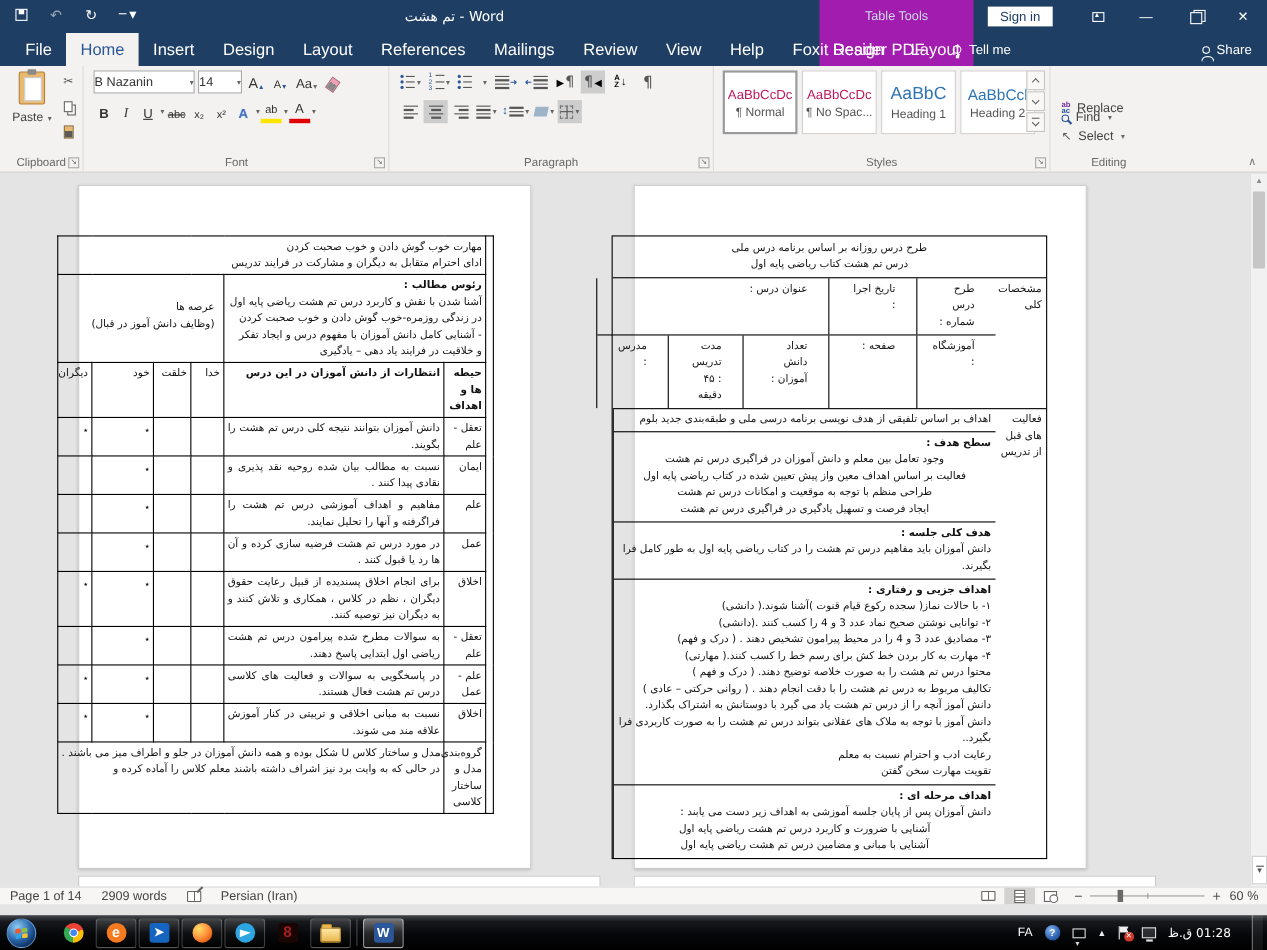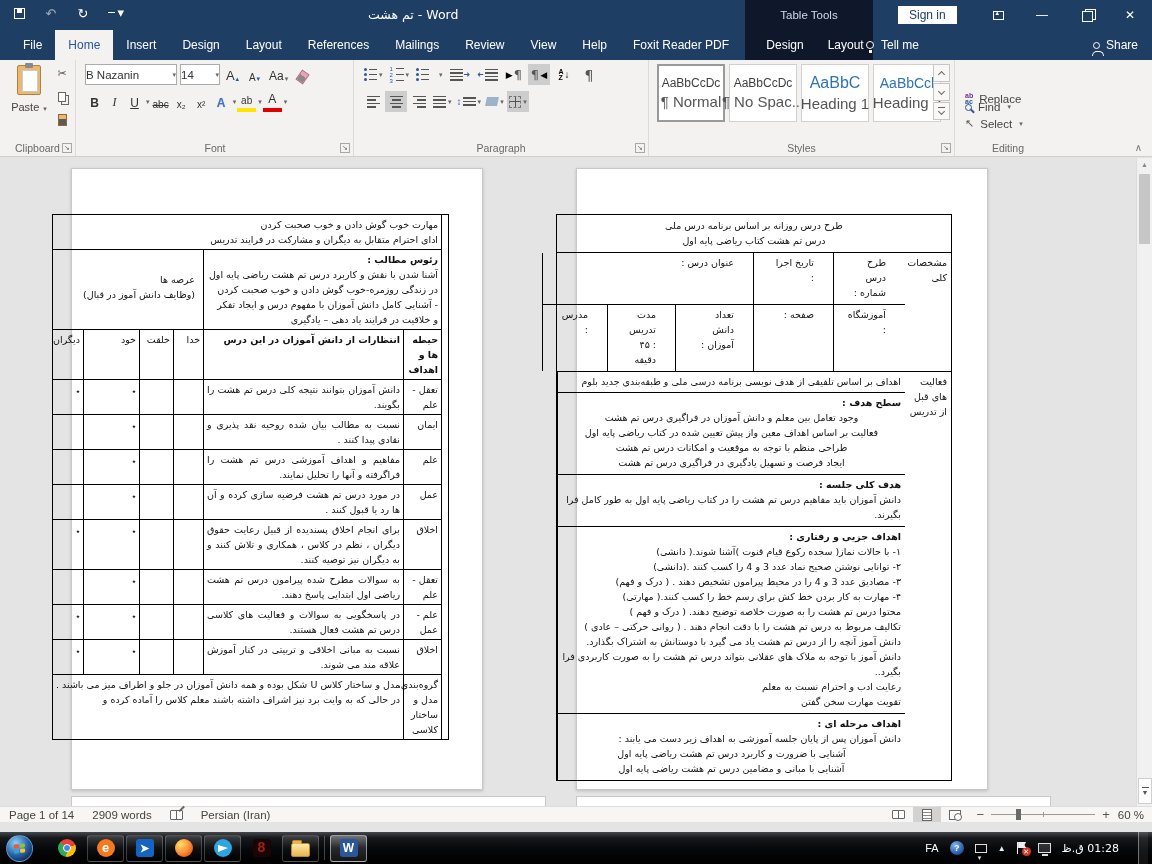--- a/index.html
+++ b/index.html
@@ -9,34 +9,34 @@
   
   .titlebar { position:absolute; top:0; left:0; width:1152px; height:60px; background:#1f3e63; }
   .qat { position:absolute; top:4px; left:10px; display:flex; align-items:center; gap:14px; color:#fff; }
   .qat .q { width:18px; height:18px; display:flex; align-items:center; justify-content:center; font-size:13px; color:#fff; }
   .icon-save { width:11px; height:11px; border:1px solid #fff; position:relative; }
   .icon-save::after { content:""; position:absolute; top:0; left:2px; width:5px; height:4px; background:#fff; }
   .dim { opacity:.55; }
   .chev-bar { font-size:9px; line-height:6px; text-align:center; }
   .chev-bar::before { content:""; display:block; width:7px; border-top:1px solid #fff; margin:0 auto 1px; }
   .doc-title { position:absolute; top:7px; left:368px; color:#fff; font-size:12.5px; white-space:nowrap; font-family:"DejaVu Sans", sans-serif; }
-  .tt-group { position:absolute; top:0; left:745px; width:128px; height:60px; background:#0f172a; }
+  .tt-group { position:absolute; top:0; left:745px; width:140px; height:60px; background:#a21caf; }
   .tt-label { height:30px; line-height:30px; text-align:center; color:#cfdbea; font-size:11.5px; }
   .signin-btn { position:absolute; top:6px; left:898px; background:#fff; color:#1f3e63; font-size:12px; padding:2px 11px; cursor:default; }
   .win-controls { position:absolute; top:0; right:0; display:flex; }
   .win-btn { width:44px; height:30px; display:flex; align-items:center; justify-content:center; color:#fff; font-size:12px; }
   .icon-ribopt { width:11px; height:9px; border:1px solid #fff; position:relative; }
   .icon-ribopt::after { content:"▴"; position:absolute; top:-3px; left:2px; font-size:7px; color:#fff; }
   .icon-restore { width:9px; height:9px; border:1px solid #fff; position:relative; background:#1f3e63; }
   .icon-restore::before { content:""; position:absolute; top:-3px; left:2px; width:9px; height:9px; border:1px solid #fff; }
   .icon-restore::after { content:""; position:absolute; top:-1px; left:-1px; width:9px; height:9px; border:1px solid #fff; background:#1f3e63; }
 
   
   .tabrow { position:absolute; top:30px; left:0; width:1152px; height:30px; display:flex; align-items:stretch; padding-left:10px; }
-  .tab { color:#fff; font-size:12px; padding:0 13px; display:flex; align-items:center; white-space:nowrap; }
+  .tab { color:#fff; font-size:15px; padding:0 13px; display:flex; align-items:center; white-space:nowrap; }
   .tab.active { background:#f3f2f1; color:#2b579a; }
   .ctx-tabs { position:absolute; top:30px; left:745px; width:140px; height:30px; display:flex; justify-content:center; }
   .ctx-tabs .tab { padding:0 12px; }
   .tellme { position:absolute; top:30px; left:866px; height:30px; display:flex; align-items:center; gap:7px; color:#fff; font-size:12px; }
   .icon-bulb { width:8px; height:8px; border:1px solid #fff; border-radius:50%; position:relative; }
   .icon-bulb::after { content:""; position:absolute; left:2px; top:8px; width:3px; height:3px; background:#fff; }
   .share { position:absolute; top:30px; right:14px; height:30px; display:flex; align-items:center; gap:6px; color:#fff; font-size:12px; }
   .icon-person { width:7px; height:7px; border:1px solid #fff; border-radius:50%; position:relative; }
   .icon-person::after { content:""; position:absolute; top:8px; left:-2px; width:10px; height:4px; border:1px solid #fff; border-bottom:none; border-radius:5px 5px 0 0; }
 
@@ -72,24 +72,24 @@
   .b-j i { width:13px; }
   .li-ic { display:flex; flex-direction:column; gap:2px; }
   .li-ic em { display:flex; align-items:center; gap:2px; font-style:normal; }
   .li-ic em b { width:3px; height:3px; border-radius:50%; background:#2b579a; }
   .li-ic em u { width:8px; height:1.5px; background:#555; text-decoration:none; }
   .li-ic em s { font-size:6px; color:#2b579a; text-decoration:none; width:4px; line-height:4px; }
   .pilcrow { font-size:13px; color:#555; font-family:"DejaVu Sans", sans-serif; }
   .g-styles { left:649px; width:306px; }
   .stylecard { position:absolute; top:4px; width:68px; height:58px; background:#fff; border:1px solid #d3d1cf; display:flex; flex-direction:column; align-items:center; justify-content:center; gap:3px; }
   .stylecard.sel { border:2px solid #9a9a9a; }
-  .sprev { font-size:12px; color:#404040; white-space:nowrap; }
+  .sprev { font-size:12px; color:#be185d; white-space:nowrap; }
   .sprev.h { color:#2e74b5; font-size:16px; }
   .sprev.h2 { color:#2e74b5; font-size:14px; }
-  .sname { font-size:15px; color:#555; white-space:nowrap; }
+  .sname { font-size:11px; color:#555; white-space:nowrap; }
   .sscroll { position:absolute; right:4px; top:4px; display:flex; flex-direction:column; gap:1px; }
   .sscroll .sb { width:17px; height:18px; border:1px solid #c8c6c4; background:#f9f8f7; display:flex; align-items:center; justify-content:center; }
   .chv { width:5px; height:5px; border-right:1.5px solid #666; border-bottom:1.5px solid #666; }
   .chv.up { transform:rotate(-135deg); margin-top:3px; }
   .chv.dn { transform:rotate(45deg); margin-bottom:2px; }
   .morebar { display:flex; flex-direction:column; align-items:center; }
   .morebar::before { content:""; width:7px; border-top:1.5px solid #666; margin-bottom:1px; }
   .g-edit { left:955px; width:106px; border-right:none; }
   .erow { position:absolute; left:10px; display:flex; align-items:center; gap:6px; font-size:11.5px; color:#444; }
   .icon-search { width:7px; height:7px; border:1.5px solid #2b579a; border-radius:50%; position:relative; }

